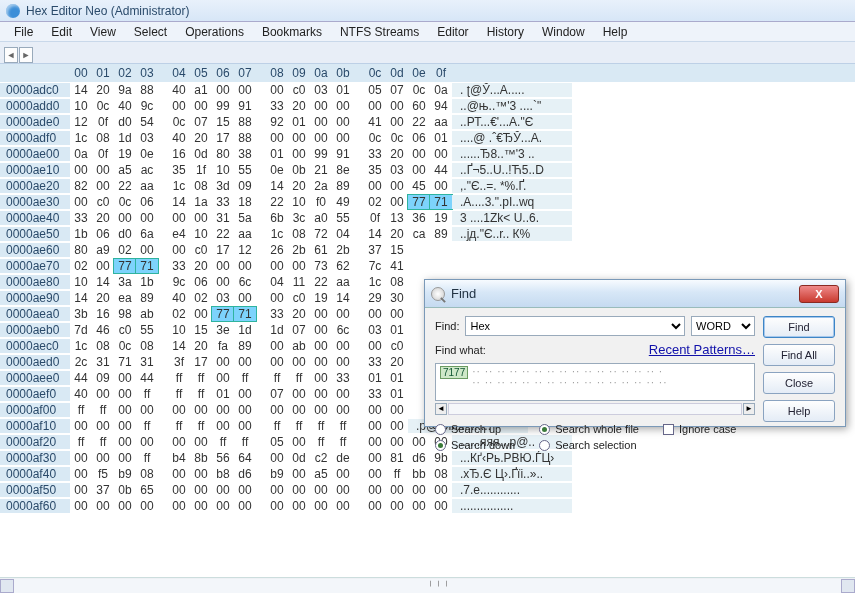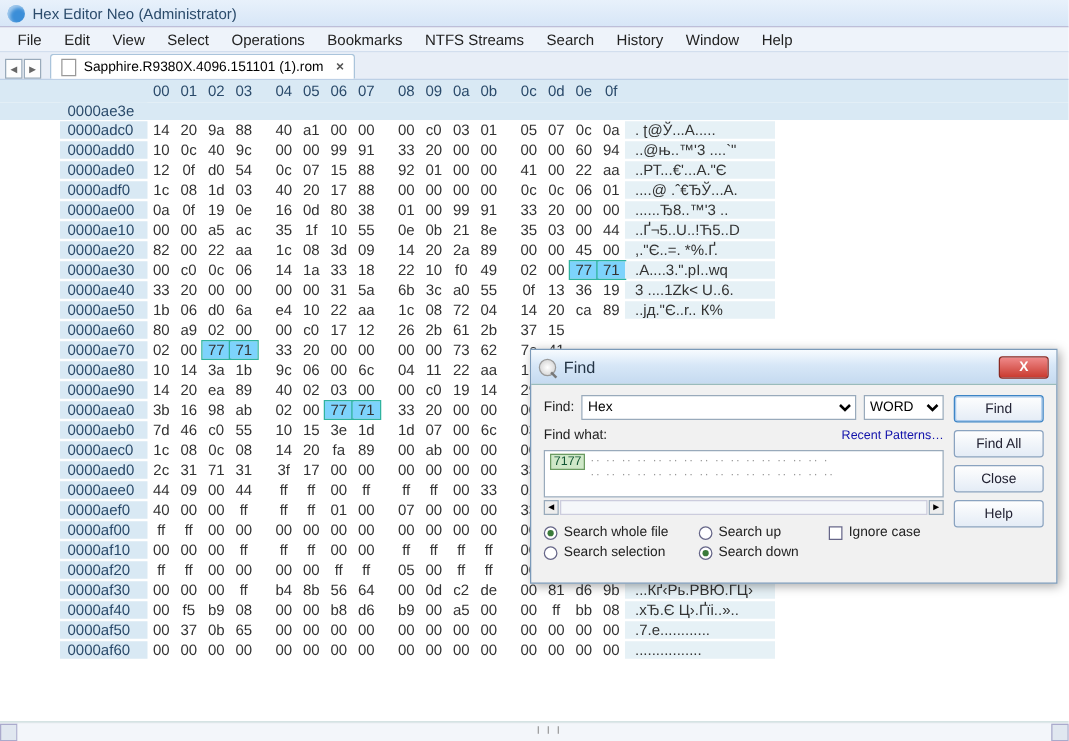--- a/index.html
+++ b/index.html
@@ -17,38 +17,38 @@
 
 .tabstrip { height:22px; background:#e8eef7; border-bottom:1px solid #bdd0e6; display:flex; align-items:flex-end; padding-left:4px; }
 .nav-arrows { display:flex; margin-right:6px; }
 .nav-arrows span { width:14px; height:16px; border:1px solid #9ab; background:#fdfdfd; text-align:center; line-height:14px; font-size:9px; color:#666; margin-right:1px; }
 .tab { height:20px; background:#fff; border:1px solid #aac4db; border-bottom:none; border-radius:3px 3px 0 0; padding:0 8px; display:flex; align-items:center; font-size:11px; gap:6px; }
 .tab .docicon { width:12px; height:14px; background:#fff; border:1px solid #999; position:relative; }
 .tab .close { font-weight:bold; color:#555; margin-left:4px; }
 
 
 .hexwrap { position:relative; background:#fff; }
-.hexhdr, .hexrow { display:flex; font-family:Consolas,"Courier New",monospace; font-size:12px; white-space:pre;padding-left:48px; }
+.hexhdr, .hexrow { display:flex; font-family:Consolas,"Courier New",monospace; font-size:12px; white-space:pre; }
 .hexhdr { background:#d9e9f4; height:18px; align-items:center; }
 .addr { width:70px; padding-left:6px; color:#2a4a6a; background:#d9e9f4; }
 .hexhdr .addr { background:#d9e9f4; }
 .bytecol { width:22px; text-align:center; color:#2a4a6a; }
 .hexhdr .bytecol:nth-child(5),.hexhdr .bytecol:nth-child(9),.hexhdr .bytecol:nth-child(13){}
 .gap { width:10px; }
 .cells { display:flex; }
 .cell { width:22px; text-align:center; color:#333; }
 .ascii { width:120px; padding-left:8px; color:#333; overflow:hidden; }
 .hexrow { height:16px; align-items:center; }
 .hexrow:nth-child(odd) .addr { background:#d9e9f4; }
 .rows { }
 .asciicol { background:#e6f1f6; }
 .hl { outline:1px solid #2fb39f; background:#7dd3fc; }
 
 
-.dialog { position:absolute; left:424px; top:279px; width:422px; height:188px; background:#f1f1f1; border:1px solid #7a99b8; box-shadow:2px 2px 8px rgba(0,0,0,.35); }
+.dialog { position:absolute; left:424px; top:279px; width:422px; height:148px; background:#f1f1f1; border:1px solid #7a99b8; box-shadow:2px 2px 8px rgba(0,0,0,.35); }
 .dlg-title { height:28px; background:linear-gradient(#f7fbff,#d7e7f7 45%,#c5daf0); display:flex; align-items:center; padding:0 6px; border-bottom:1px solid #9bb; }
 .dlg-title .ficon { width:14px; height:14px; margin-right:6px; border-radius:50%; background:radial-gradient(#fff,#ccc); border:1px solid #999; position:relative; }
 .dlg-title .ficon::after { content:""; position:absolute; width:6px; height:2px; background:#777; bottom:-1px; right:-2px; transform:rotate(45deg); }
 .dlg-title .t { flex:1; font-size:13px; color:#234; }
 .dlg-title .xbtn { width:40px; height:18px; background:linear-gradient(#ef8a8a,#c93a2f); border:1px solid #8a2a22; border-radius:3px; color:#fff; text-align:center; line-height:16px; font-weight:bold; font-size:11px; }
 .dlg-body { padding:8px 10px; display:flex; }
 .dlg-left { flex:1; }
 .dlg-right { width:80px; display:flex; flex-direction:column; gap:6px; padding-left:8px; }
 .btn { height:22px; border:1px solid #8aa3c0; background:linear-gradient(#fefefe,#e4ecf6); border-radius:3px; font-size:11px; text-align:center; line-height:20px; color:#223; cursor:default; }
 .btn.primary { border:1px solid #3d85c6; box-shadow:0 0 0 1px #a6c8ec inset; }
@@ -60,21 +60,21 @@
 .dots { letter-spacing:1px; }
 .scroll-h { display:flex; align-items:center; margin-top:2px; }
 .scroll-h .thumb { width:12px; height:12px; border:1px solid #9ab; background:#eee; font-size:8px; line-height:10px; text-align:center; }
 .scroll-h .track { flex:1; height:12px; border:1px solid #ccd; background:#f5f7fa; margin:0 1px; }
 .radios { display:flex; gap:24px; margin-top:8px; }
 .radiocol { display:flex; flex-direction:column; gap:4px; }
 .radio, .check { display:flex; align-items:center; gap:5px; font-size:11px; color:#222; }
 .radio .dot { width:11px; height:11px; border:1px solid #668; border-radius:50%; background:#fff; position:relative; }
 .radio.sel .dot::after { content:""; position:absolute; inset:2px; border-radius:50%; background:#3a7a3a; }
 .check .box { width:11px; height:11px; border:1px solid #668; background:#fff; }
-.recent { font-size:10px; color:#11a; margin-left:auto; }
+.recent { font-size:13px; text-decoration:underline; color:#11a; margin-left:auto; }
 
 
 .hscroll { position:absolute; left:0; right:0; bottom:0; height:16px; background:#eef1f5; border-top:1px solid #cdd; display:flex; align-items:center; }
 .hscroll .thumb { height:14px; width:14px; border:1px solid #aac; background:#e0e7f0; }
 .hscroll .track { flex:1; height:14px; background:#f3f6fa; }
 .hscroll .grip { position:absolute; left:50%; width:30px; height:10px; color:#888; font-size:10px; letter-spacing:2px; }
 </style>
 </head>
 <body>
 
@@ -84,46 +84,38 @@
 </div>
 
 <div class="menubar" id="menubar">
     <div class="mi">File</div>
     <div class="mi">Edit</div>
     <div class="mi">View</div>
     <div class="mi">Select</div>
     <div class="mi">Operations</div>
     <div class="mi">Bookmarks</div>
     <div class="mi">NTFS Streams</div>
-    <div class="mi">Search</div>
+    <div class="mi">Editor</div>
     <div class="mi">History</div>
     <div class="mi">Window</div>
     <div class="mi">Help</div>
   </div>
 
 <div class="tabstrip">
   <div class="nav-arrows">
     <span>◄</span>
     <span>►</span>
-  </div>
-  <div class="tab">
-    <span class="docicon"></span>
-    <span>Sapphire.R9380X.4096.151101 (1).rom</span>
-    <span class="close">×</span>
   </div>
 </div>
 
 <div class="hexwrap">
   <div class="hexhdr">
     <div class="addr"></div>
     <div id="hdrcells" class="cells"><div class="bytecol">00</div><div class="bytecol">01</div><div class="bytecol">02</div><div class="bytecol">03</div><div class="gap"></div><div class="bytecol">04</div><div class="bytecol">05</div><div class="bytecol">06</div><div class="bytecol">07</div><div class="gap"></div><div class="bytecol">08</div><div class="bytecol">09</div><div class="bytecol">0a</div><div class="bytecol">0b</div><div class="gap"></div><div class="bytecol">0c</div><div class="bytecol">0d</div><div class="bytecol">0e</div><div class="bytecol">0f</div></div>
     <div class="ascii asciicol"></div>
-  </div>
-  <div class="hexrow" style="background:#d9e9f4;height:14px;">
-    <div class="addr">0000ae3e</div>
   </div>
   <div class="rows" id="rows">
       <div class="hexrow"><div class="addr">0000adc0</div><div class="cells"><div class="cell">14</div><div class="cell">20</div><div class="cell">9a</div><div class="cell">88</div><div class="gap"></div><div class="cell">40</div><div class="cell">a1</div><div class="cell">00</div><div class="cell">00</div><div class="gap"></div><div class="cell">00</div><div class="cell">c0</div><div class="cell">03</div><div class="cell">01</div><div class="gap"></div><div class="cell">05</div><div class="cell">07</div><div class="cell">0c</div><div class="cell">0a</div></div><div class="ascii asciicol">. ʈ@Ў...А.....</div></div>
       <div class="hexrow"><div class="addr">0000add0</div><div class="cells"><div class="cell">10</div><div class="cell">0c</div><div class="cell">40</div><div class="cell">9c</div><div class="gap"></div><div class="cell">00</div><div class="cell">00</div><div class="cell">99</div><div class="cell">91</div><div class="gap"></div><div class="cell">33</div><div class="cell">20</div><div class="cell">00</div><div class="cell">00</div><div class="gap"></div><div class="cell">00</div><div class="cell">00</div><div class="cell">60</div><div class="cell">94</div></div><div class="ascii asciicol">..@њ..™'3 ....`"</div></div>
       <div class="hexrow"><div class="addr">0000ade0</div><div class="cells"><div class="cell">12</div><div class="cell">0f</div><div class="cell">d0</div><div class="cell">54</div><div class="gap"></div><div class="cell">0c</div><div class="cell">07</div><div class="cell">15</div><div class="cell">88</div><div class="gap"></div><div class="cell">92</div><div class="cell">01</div><div class="cell">00</div><div class="cell">00</div><div class="gap"></div><div class="cell">41</div><div class="cell">00</div><div class="cell">22</div><div class="cell">aa</div></div><div class="ascii asciicol">..РТ...€'...А."Є</div></div>
       <div class="hexrow"><div class="addr">0000adf0</div><div class="cells"><div class="cell">1c</div><div class="cell">08</div><div class="cell">1d</div><div class="cell">03</div><div class="gap"></div><div class="cell">40</div><div class="cell">20</div><div class="cell">17</div><div class="cell">88</div><div class="gap"></div><div class="cell">00</div><div class="cell">00</div><div class="cell">00</div><div class="cell">00</div><div class="gap"></div><div class="cell">0c</div><div class="cell">0c</div><div class="cell">06</div><div class="cell">01</div></div><div class="ascii asciicol">....@ .ˆ€ЂЎ...А.</div></div>
       <div class="hexrow"><div class="addr">0000ae00</div><div class="cells"><div class="cell">0a</div><div class="cell">0f</div><div class="cell">19</div><div class="cell">0e</div><div class="gap"></div><div class="cell">16</div><div class="cell">0d</div><div class="cell">80</div><div class="cell">38</div><div class="gap"></div><div class="cell">01</div><div class="cell">00</div><div class="cell">99</div><div class="cell">91</div><div class="gap"></div><div class="cell">33</div><div class="cell">20</div><div class="cell">00</div><div class="cell">00</div></div><div class="ascii asciicol">......Ђ8..™'3 ..</div></div>
       <div class="hexrow"><div class="addr">0000ae10</div><div class="cells"><div class="cell">00</div><div class="cell">00</div><div class="cell">a5</div><div class="cell">ac</div><div class="gap"></div><div class="cell">35</div><div class="cell">1f</div><div class="cell">10</div><div class="cell">55</div><div class="gap"></div><div class="cell">0e</div><div class="cell">0b</div><div class="cell">21</div><div class="cell">8e</div><div class="gap"></div><div class="cell">35</div><div class="cell">03</div><div class="cell">00</div><div class="cell">44</div></div><div class="ascii asciicol">..Ґ¬5..U..!Ћ5..D</div></div>
       <div class="hexrow"><div class="addr">0000ae20</div><div class="cells"><div class="cell">82</div><div class="cell">00</div><div class="cell">22</div><div class="cell">aa</div><div class="gap"></div><div class="cell">1c</div><div class="cell">08</div><div class="cell">3d</div><div class="cell">09</div><div class="gap"></div><div class="cell">14</div><div class="cell">20</div><div class="cell">2a</div><div class="cell">89</div><div class="gap"></div><div class="cell">00</div><div class="cell">00</div><div class="cell">45</div><div class="cell">00</div></div><div class="ascii asciicol">,."Є..=. *%.Ґ.</div></div>
       <div class="hexrow"><div class="addr">0000ae30</div><div class="cells"><div class="cell">00</div><div class="cell">c0</div><div class="cell">0c</div><div class="cell">06</div><div class="gap"></div><div class="cell">14</div><div class="cell">1a</div><div class="cell">33</div><div class="cell">18</div><div class="gap"></div><div class="cell">22</div><div class="cell">10</div><div class="cell">f0</div><div class="cell">49</div><div class="gap"></div><div class="cell">02</div><div class="cell">00</div><div class="cell hl">77</div><div class="cell hl">71</div></div><div class="ascii asciicol" style="position: relative;">.А....3.".рI..wq</div></div>
@@ -170,37 +162,37 @@
         <span class="val">7177</span>
         <span class="dots">·· ·· ·· ·· ·· ·· ·· ·· ·· ·· ·· ·· ·· ·· ··  ·<br>·· ·· ·· ·· ·· ·· ·· ·· ·· ·· ·· ·· ·· ·· ·· ··</span>
       </div>
       <div class="scroll-h">
         <div class="thumb">◄</div>
         <div class="track"></div>
         <div class="thumb">►</div>
       </div>
       <div class="radios">
         <div class="radiocol">
+          <label class="radio">
+              <span class="dot"></span>
+              <span>Search up</span>
+            </label>
           <label class="radio sel">
               <span class="dot"></span>
-              <span>Search whole file</span>
-            </label>
-          <label class="radio">
-              <span class="dot"></span>
-              <span>Search selection</span>
+              <span>Search down</span>
             </label>
         </div>
         <div class="radiocol">
+          <label class="radio sel">
+              <span class="dot"></span>
+              <span>Search whole file</span>
+            </label>
           <label class="radio">
               <span class="dot"></span>
-              <span>Search up</span>
-            </label>
-          <label class="radio sel">
-              <span class="dot"></span>
-              <span>Search down</span>
+              <span>Search selection</span>
             </label>
         </div>
         <div class="radiocol">
           <label class="check">
               <span class="box"></span>
               <span>Ignore case</span>
             </label>
         </div>
       </div>
     </div>

